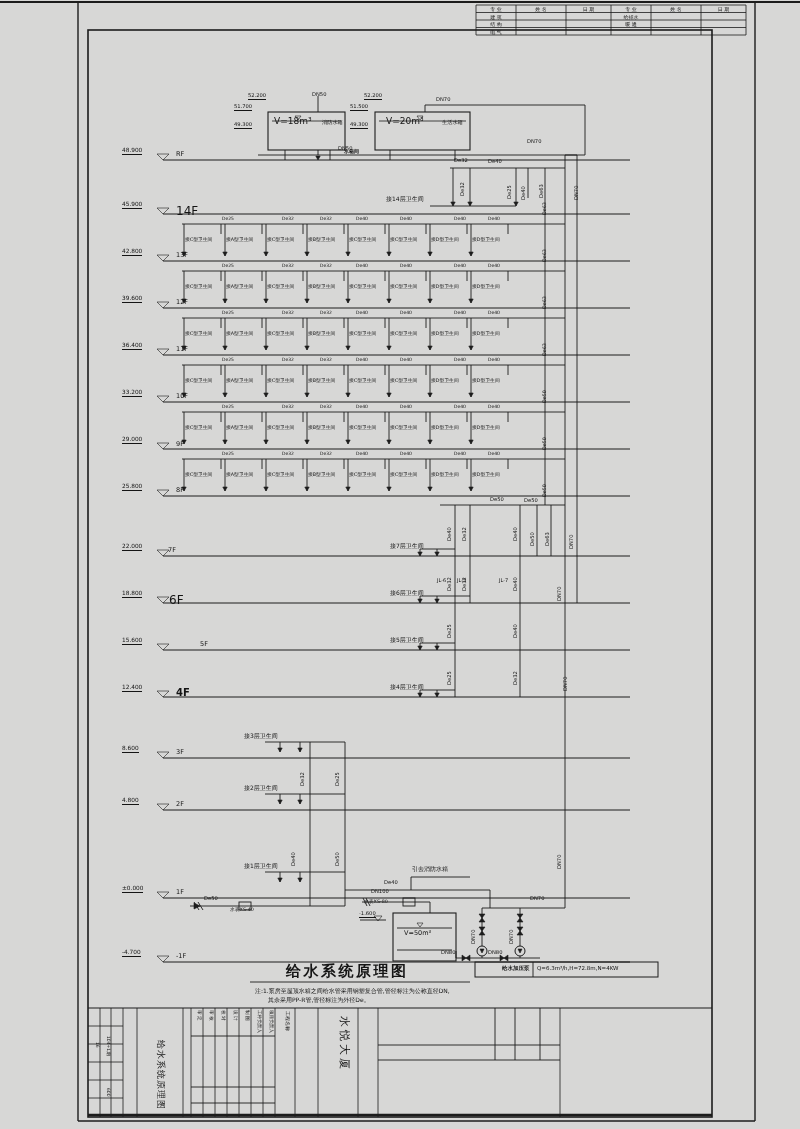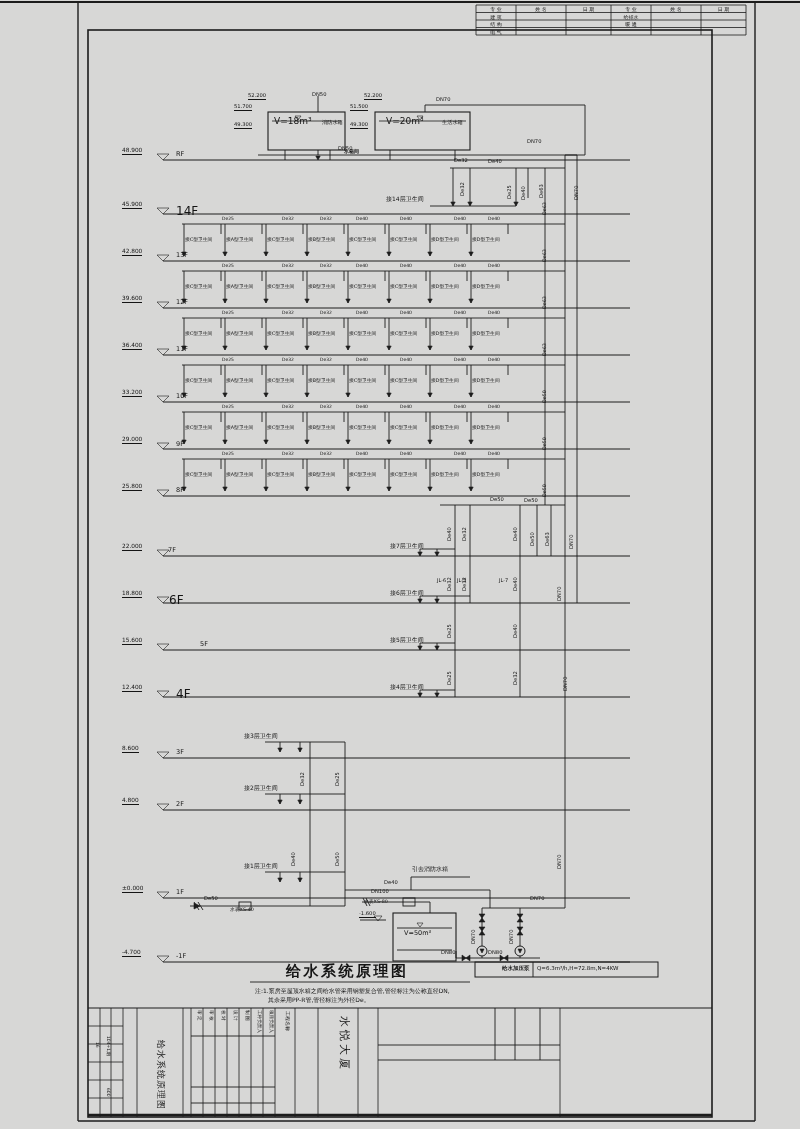--- a/index.html
+++ b/index.html
@@ -410,21 +410,21 @@
       <div class="lbl" style="left: 176px; top: 441px; font-size: 6.5px;">9F</div>
       <div class="lbl u" style="left: 122px; top: 483px; font-size: 5.8px;">25.800</div>
       <div class="lbl" style="left: 176px; top: 487px; font-size: 6.5px;">8F</div>
       <div class="lbl u" style="left: 122px; top: 543px; font-size: 5.8px;">22.000</div>
       <div class="lbl" style="left: 168px; top: 547px; font-size: 6.5px;">7F</div>
       <div class="lbl u" style="left: 122px; top: 590px; font-size: 5.8px;">18.800</div>
       <div class="lbl" style="left: 169px; top: 594px; font-size: 12px;">6F</div>
       <div class="lbl u" style="left: 122px; top: 637px; font-size: 5.8px;">15.600</div>
       <div class="lbl" style="left: 176px; top: 641px; font-size: 6.5px; margin-left: 24px;">5F</div>
       <div class="lbl u" style="left: 122px; top: 684px; font-size: 5.8px;">12.400</div>
-      <div class="lbl" style="left: 176px; top: 688px; font-size: 12px;">4F</div>
+      <div class="lbl" style="left: 176px; top: 688px; font-size: 10px; font-weight: bold;">4F</div>
       <div class="lbl u" style="left: 122px; top: 745px; font-size: 5.8px;">8.600</div>
       <div class="lbl" style="left: 176px; top: 749px; font-size: 6.5px;">3F</div>
       <div class="lbl u" style="left: 122px; top: 797px; font-size: 5.8px;">4.800</div>
       <div class="lbl" style="left: 176px; top: 801px; font-size: 6.5px;">2F</div>
       <div class="lbl u" style="left: 122px; top: 885px; font-size: 5.8px;">±0.000</div>
       <div class="lbl" style="left: 176px; top: 889px; font-size: 6.5px;">1F</div>
       <div class="lbl u" style="left: 122px; top: 949px; font-size: 5.8px;">-4.700</div>
       <div class="lbl" style="left: 176px; top: 953px; font-size: 6.5px;">-1F</div>
       <div class="lbl u" style="left: 248px; top: 93px; font-size: 5.2px;">52.200</div>
       <div class="lbl u" style="left: 234px; top: 104px; font-size: 5.2px;">51.700</div>

